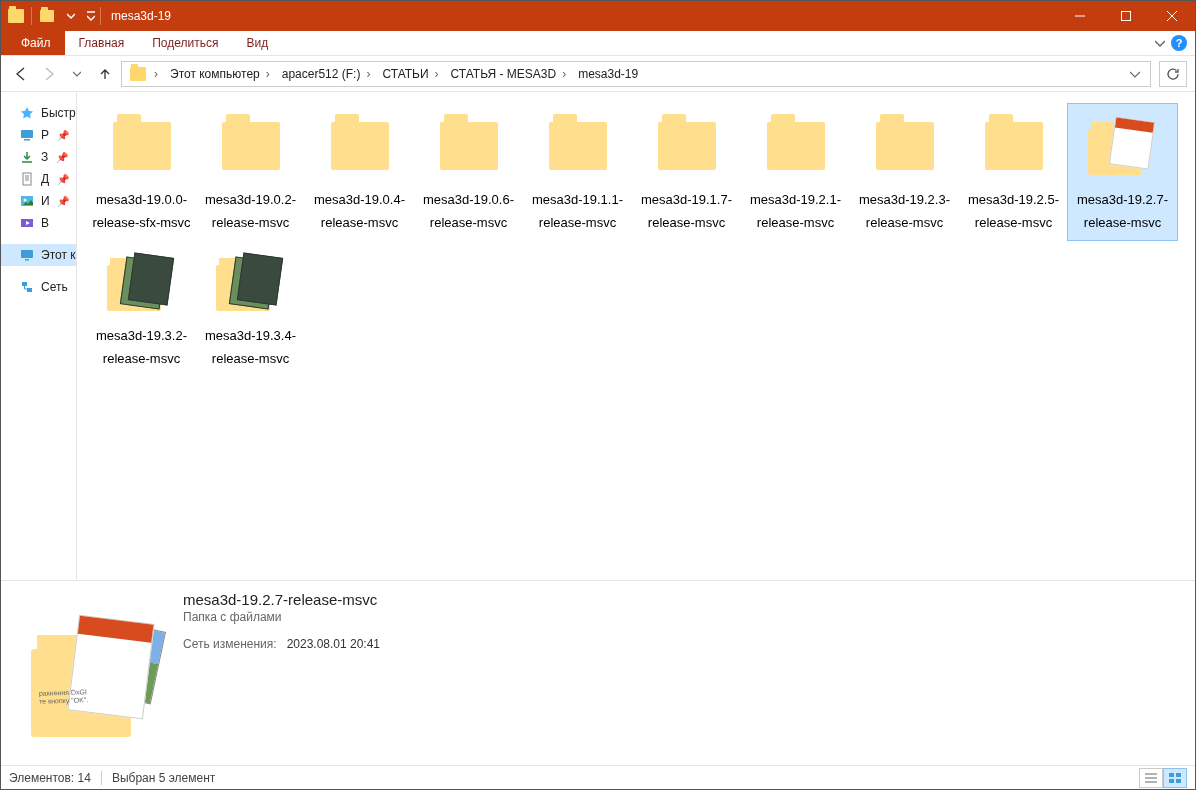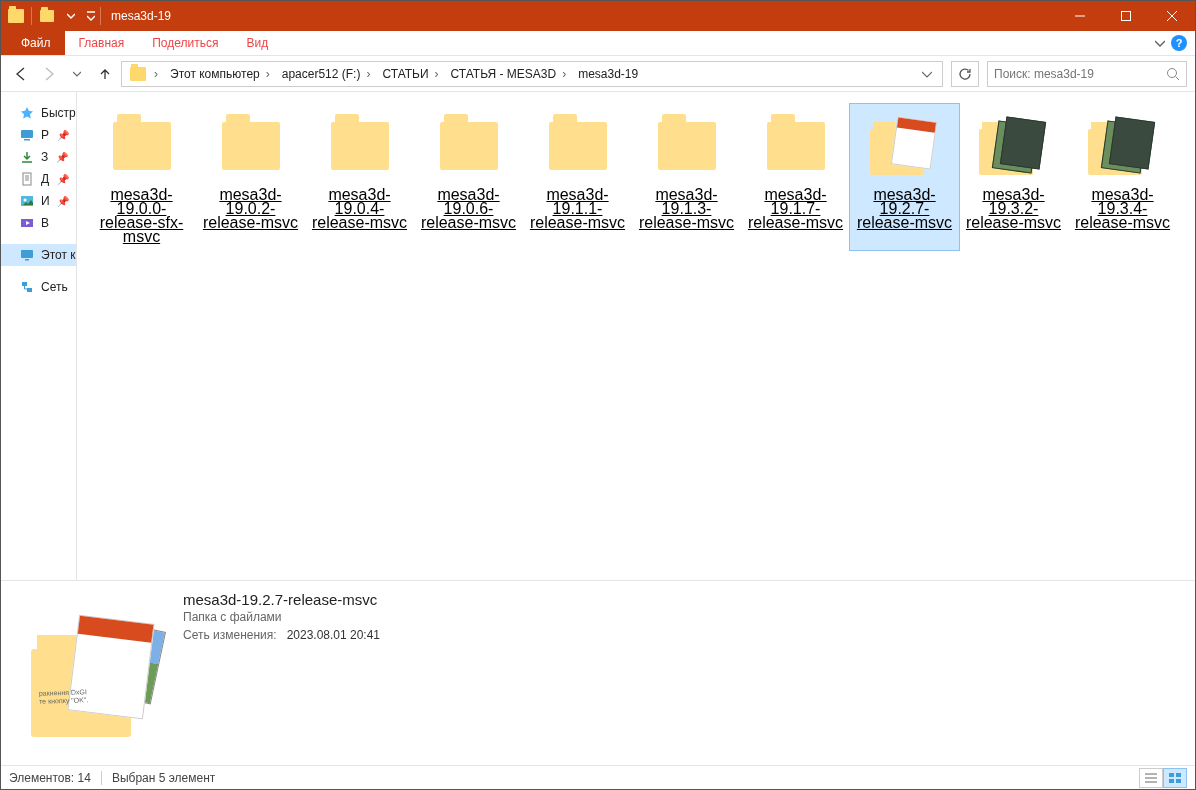--- a/index.html
+++ b/index.html
@@ -10,21 +10,21 @@
   .tb-qat .tb-btn { width: 22px; height: 22px; display: flex; align-items: center; justify-content: center; }
   .folder-glyph { width: 16px; height: 14px; background: #ffd86b; border-radius: 1px; position: relative; }
   .folder-glyph::before { content: ""; position: absolute; top: -3px; left: 1px; width: 7px; height: 3px; background: #ffd86b; border-radius: 1px 1px 0 0; }
   .tb-sep { width: 1px; height: 18px; background: rgba(255,255,255,0.3); margin: 0 2px; }
   .tb-title { font-size: 12px; margin-left: 8px; }
   .tb-caret svg { width: 8px; height: 8px; }
   .win-controls { margin-left: auto; display: flex; }
   .win-controls .wc { width: 46px; height: 30px; display: flex; align-items: center; justify-content: center; }
   
   .ribbon { height: 25px; display: flex; align-items: stretch; border-bottom: 1px solid #e5e5e5; background:#fff; }
-  .ribbon .tab { padding: 0 14px; display: flex; align-items: center; font-size: 12px; color: #ef4444; }
+  .ribbon .tab { padding: 0 14px; display: flex; align-items: center; font-size: 12px; color: #7f1d1d; }
   .ribbon .tab.file { background: #c43d0e; color: #fff; padding-left: 20px; }
   .ribbon-right { margin-left: auto; display: flex; align-items: center; padding-right: 8px; gap: 6px; }
   .help-circ { width: 16px; height: 16px; border-radius: 50%; background:#1e90ff; color:#fff; font-size:11px; display:flex; align-items:center; justify-content:center; font-weight:bold;}
   
   .navbar { height: 36px; display: flex; align-items: center; padding: 0 8px; gap: 4px; border-bottom: 1px solid #e5e5e5; }
   .nav-btn { width: 24px; height: 24px; display:flex; align-items:center; justify-content:center; color:#5a5a5a; }
   .nav-btn.disabled { color:#bbb; }
   .crumbs { flex: 1; height: 26px; border: 1px solid #ccc; display: flex; align-items: center; padding: 0 2px; background:#fff; gap:0; position:relative;}
   .crumb { display:flex; align-items:center; padding:0 6px; font-size:12px; color:#222; height:100%;}
   .crumb .chev { margin-left:6px; color:#666;}
@@ -41,36 +41,36 @@
   .side-item .pin { color:#777; font-size:10px; margin-left:2px;}
   .side-item.selected { background:#cde8ff;}
   .side-group-gap { height:10px;}
   .sico { width:16px; height:16px; display:flex; align-items:center; justify-content:center;}
   
   .content { flex:1; overflow:auto; padding: 12px 10px;}
   .grid { display:flex; flex-wrap:wrap; gap: 0; align-content: flex-start;}
   .item { width: 109px; display:flex; flex-direction:column; align-items:center; text-align:center; padding:4px 2px 6px; }
   .item.selected { background:#cde8ff; outline:1px solid #8ac2f2; }
   .item .thumb { width: 76px; height: 76px; display:flex; align-items:center; justify-content:center; margin-bottom:4px;}
-  .item .label { font-size:16px; line-height:14px; word-break:break-word;text-decoration:underline;}
+  .item .label { font-size:13px; line-height:23px; word-break:break-word;}
   .big-folder { width:58px; height:48px; background:#ffdf8e; border-radius:2px; position:relative;}
   .big-folder::before { content:""; position:absolute; top:-8px; left:4px; width:24px; height:8px; background:#ffdf8e; border-radius:2px 2px 0 0;}
   .preview-folder { position:relative; width:70px; height:58px;}
   .preview-folder .back { position:absolute; bottom:0; left:0; width:54px; height:46px; background:#ffdf8e; border-radius:2px;}
   .preview-folder .back::before { content:""; position:absolute; top:-7px; left:3px; width:22px; height:7px; background:#ffdf8e;}
   .preview-folder .page { position:absolute; right:6px; top:2px; width:40px; height:48px; background:#fff; border:1px solid #ccc; transform:rotate(8deg);}
   .preview-folder .page.red::before { content:""; position:absolute; top:0; left:0; right:0; height:10px; background:#d84b1f;}
   .preview-folder .page.dark { background:#3b4a3e; border-color:#2b382e;}
   .preview-folder .page.dark.lite { background:#6a8f5d;}
   
   .details { height: 185px; border-top:1px solid #e5e5e5; display:flex; padding:10px 14px 4px;}
   .details .big-thumb { width:150px; display:flex; align-items:center; justify-content:center;}
   .details .meta { padding-left:18px; font-size:12px;}
   .details .name { font-size:15px; color:#222; margin-bottom:2px;}
-  .details .type { color:#666; margin-bottom:4px;}
+  .details .type { color:#666; margin-bottom:13px;}
   .details .row { display:flex; gap:10px; color:#666;}
   .details .row .val { color:#333;}
   .big-preview { position:relative; width:130px; height:130px;}
   .big-preview .back { position:absolute; bottom:4px; left:6px; width:100px; height:88px; background:#ffdf8e; border-radius:3px;}
   .big-preview .back::before { content:""; position:absolute; top:-14px; left:6px; width:42px; height:14px; background:#ffdf8e;}
   .big-preview .page { position:absolute; right:6px; top:8px; width:76px; height:96px; background:#fff; border:1px solid #ccc; transform:rotate(7deg);}
   .big-preview .page::before { content:""; position:absolute; top:0; left:0; right:0; height:18px; background:#d84b1f;}
   .big-preview .tiny-text { position:absolute; left:14px; top:78px; font-size:7px; color:#666; transform:rotate(-2deg); line-height:8px;}
   .big-preview .scene { position:absolute; right:-4px; top:14px; width:60px; height:74px; transform:rotate(12deg); background:linear-gradient(#7eb0e8 45%, #6d9c57 45%); border:1px solid #888;}
   
@@ -189,27 +189,20 @@
         <svg width="10" height="10">
           <path d="M0 3l5 5 5-5" fill="none" stroke="#666" stroke-width="1.2"></path>
         </svg>
       </div>
   </div>
   <div class="refresh">
       <svg width="14" height="14" viewBox="0 0 14 14">
         <path d="M12 7a5 5 0 1 1-1.5-3.5M12 2v3h-3" fill="none" stroke="#555" stroke-width="1.3"></path>
       </svg>
     </div>
-  <div class="search">
-    <input placeholder="Поиск: mesa3d-19" style="">
-    <svg width="14" height="14" viewBox="0 0 14 14">
-        <circle cx="6" cy="6" r="4.5" fill="none" stroke="#888"></circle>
-        <path d="M9.5 9.5L13 13" stroke="#888"></path>
-      </svg>
-  </div>
 </div>
 
 <div class="body">
   <div class="sidebar">
     <div class="side-item">
       <span class="sico">
           <svg width="14" height="14" viewBox="0 0 14 14">
             <path d="M7 1l1.8 3.8L13 5.4 10 8.2l.8 4.2L7 10.5 3.2 12.4 4 8.2 1 5.4l4.2-.6z" fill="#4db2ff"></path>
           </svg>
         </span>
@@ -317,27 +310,39 @@
         <div class="item">
           <div class="thumb">
             <div class="big-folder"></div>
           </div>
           <div class="label">mesa3d-19.1.1-release-msvc</div>
         </div>
         <div class="item">
           <div class="thumb">
             <div class="big-folder"></div>
           </div>
-          <div class="label">mesa3d-19.1.3-release-msvc</div>
-        </div>
-        <div class="item">
-          <div class="thumb">
-            <div class="big-folder"></div>
-          </div>
           <div class="label">mesa3d-19.1.7-release-msvc</div>
+        </div>
+        <div class="item">
+          <div class="thumb">
+            <div class="big-folder"></div>
+          </div>
+          <div class="label">mesa3d-19.2.1-release-msvc</div>
+        </div>
+        <div class="item">
+          <div class="thumb">
+            <div class="big-folder"></div>
+          </div>
+          <div class="label">mesa3d-19.2.3-release-msvc</div>
+        </div>
+        <div class="item">
+          <div class="thumb">
+            <div class="big-folder"></div>
+          </div>
+          <div class="label">mesa3d-19.2.5-release-msvc</div>
         </div>
         <div class="item selected">
           <div class="thumb">
             <div class="preview-folder">
               <div class="back"></div>
               <div class="page red"></div>
             </div>
           </div>
           <div class="label">mesa3d-19.2.7-release-msvc</div>
         </div>

